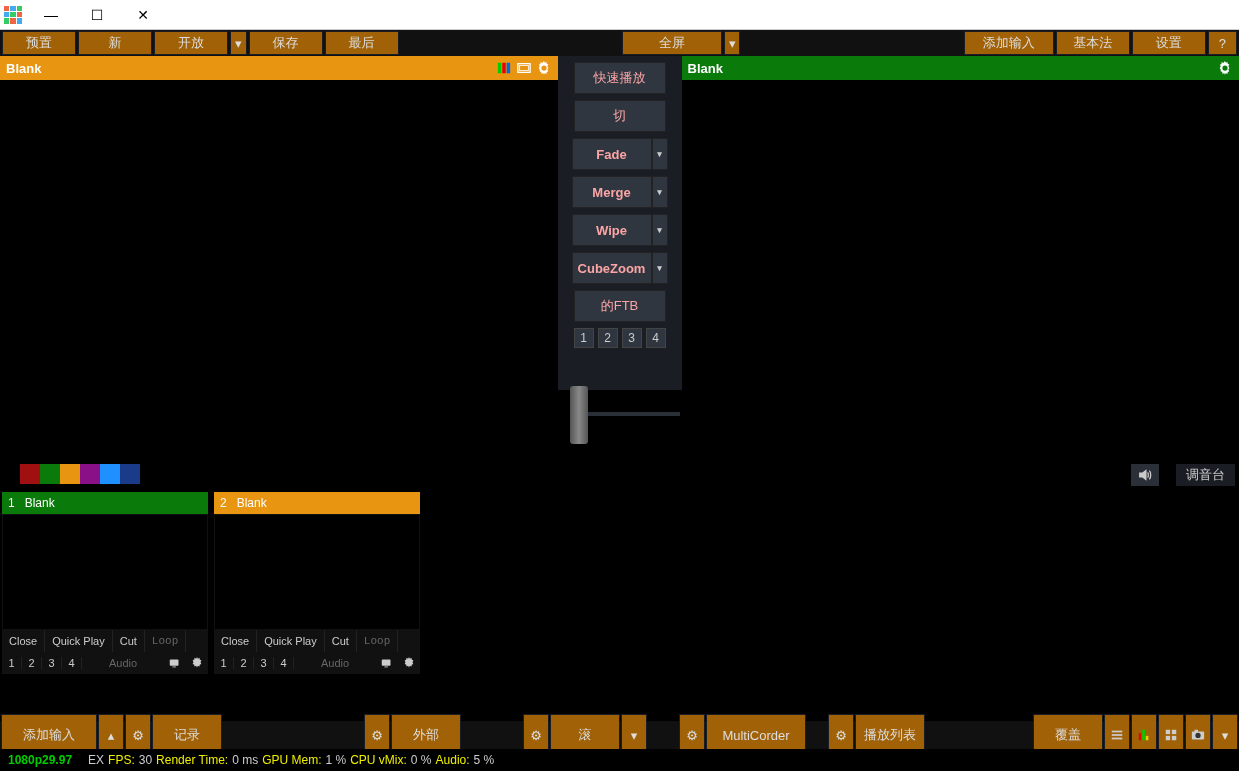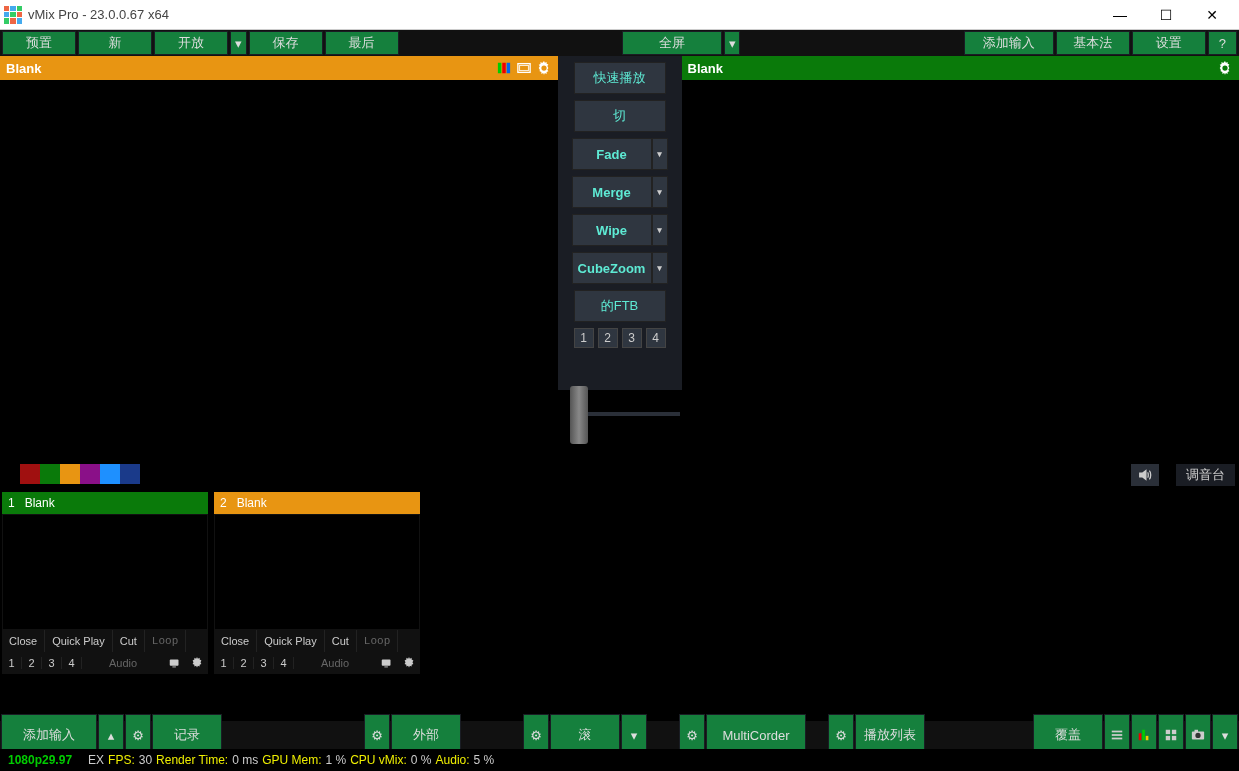--- a/index.html
+++ b/index.html
@@ -6,33 +6,33 @@
 body { background:#000; color:#ccc; font-size:12px; width:1239px; height:771px; overflow:hidden; position:relative; }
 .tb { background:#fff; height:30px; display:flex; align-items:center; padding:0 4px; border-bottom:1px solid #ccc; }
 .tb-logo { width:18px; height:18px; display:grid; grid-template-columns:1fr 1fr 1fr; grid-template-rows:1fr 1fr 1fr; gap:1px; margin-right:6px; }
 .tb-logo span { background:#0a0; }
 .tb-logo span:nth-child(1){background:#e64;} .tb-logo span:nth-child(2){background:#4ae;} .tb-logo span:nth-child(3){background:#3c6;}
 .tb-logo span:nth-child(4){background:#4ae;} .tb-logo span:nth-child(5){background:#3c6;} .tb-logo span:nth-child(6){background:#e64;}
 .tb-logo span:nth-child(7){background:#3c6;} .tb-logo span:nth-child(8){background:#e64;} .tb-logo span:nth-child(9){background:#4ae;}
 .tb-title { color:#444; font-size:13px; flex:1; }
 .tb-btn { width:46px; height:30px; display:flex; align-items:center; justify-content:center; color:#000; font-size:14px; cursor:pointer; }
 .top { background:#111; height:26px; display:flex; gap:2px; padding:1px 2px; align-items:center; }
-.btn { background:#15803d; height:24px; display:flex; align-items:center; justify-content:center; color:#ddd; cursor:pointer; font-size:13px; border:1px solid #1a1d24; }
+.btn { background:#a16207; height:24px; display:flex; align-items:center; justify-content:center; color:#ddd; cursor:pointer; font-size:13px; border:1px solid #1a1d24; }
 .top .btn { min-width:74px; padding:0 10px; }
 .top .dd { min-width:16px; padding:0 4px; }
 .top .flex { flex:1; }
 .hdr { height:24px; display:flex; align-items:center; padding:0 6px; font-size:13px; font-weight:bold; color:#fff; }
 .hdr.orange { background:#e89512; }
 .hdr.green { background:#0a7a0a; }
 .icon-sq { width:16px; height:16px; margin-left:4px; display:flex; align-items:center; justify-content:center; }
 .main { display:flex; background:#000; }
 .pv { flex:1; display:flex; flex-direction:column; }
 .pv-area { flex:1; background:#000; }
 .mid { width:124px; background:#1a1d24; display:flex; flex-direction:column; align-items:center; padding:6px 0; gap:6px; }
-.mbtn { width:92px; height:32px; background:#2f3640; color:#5eead4; display:flex; align-items:center; justify-content:center; font-size:13px; border:1px solid #222; cursor:pointer; }
+.mbtn { width:92px; height:32px; background:#2f3640; color:#fca5a5; display:flex; align-items:center; justify-content:center; font-size:13px; border:1px solid #222; cursor:pointer; }
 .mrow { display:flex;font-weight:bold; }
 .mrow .mbtn { width:80px; }
 .mrow .dd2 { width:16px; background:#2f3640; border:1px solid #222; display:flex; align-items:center; justify-content:center; font-size:9px; cursor:pointer; }
 .nums { display:flex; gap:4px; }
 .nums .nb { width:20px; height:20px; background:#2f3640; border:1px solid #444; display:flex; align-items:center; justify-content:center; font-size:12px; cursor:pointer; }
 .tbar { position:absolute; top:378px; left:562px; width:120px; height:70px; }
 .tbar-track { position:absolute; top:34px; left:18px; width:100px; height:4px; background:#2a2f38; }
 .tbar-prog { position:absolute; top:34px; left:18px; width:3px; height:4px; background:#1e90ff; }
 .tbar-handle { position:absolute; top:8px; left:8px; width:18px; height:58px; background:linear-gradient(90deg,#555,#888,#555); border-radius:3px; cursor:pointer; }
 .colorrow { position:absolute; top:464px; left:20px; display:flex; }
@@ -70,21 +70,20 @@
       <span></span>
       <span></span>
       <span></span>
       <span></span>
       <span></span>
       <span></span>
       <span></span>
       <span></span>
       <span></span>
     </div>
-  <div class="tb-title">vMix Pro - 23.0.0.67 x64</div>
   <div class="tb-btn">—</div>
   <div class="tb-btn">☐</div>
   <div class="tb-btn">✕</div>
 </div>
 
 <div class="top">
   <div class="btn">预置</div>
   <div class="btn">新</div>
   <div class="btn">开放</div>
   <div class="btn dd">▾</div>

